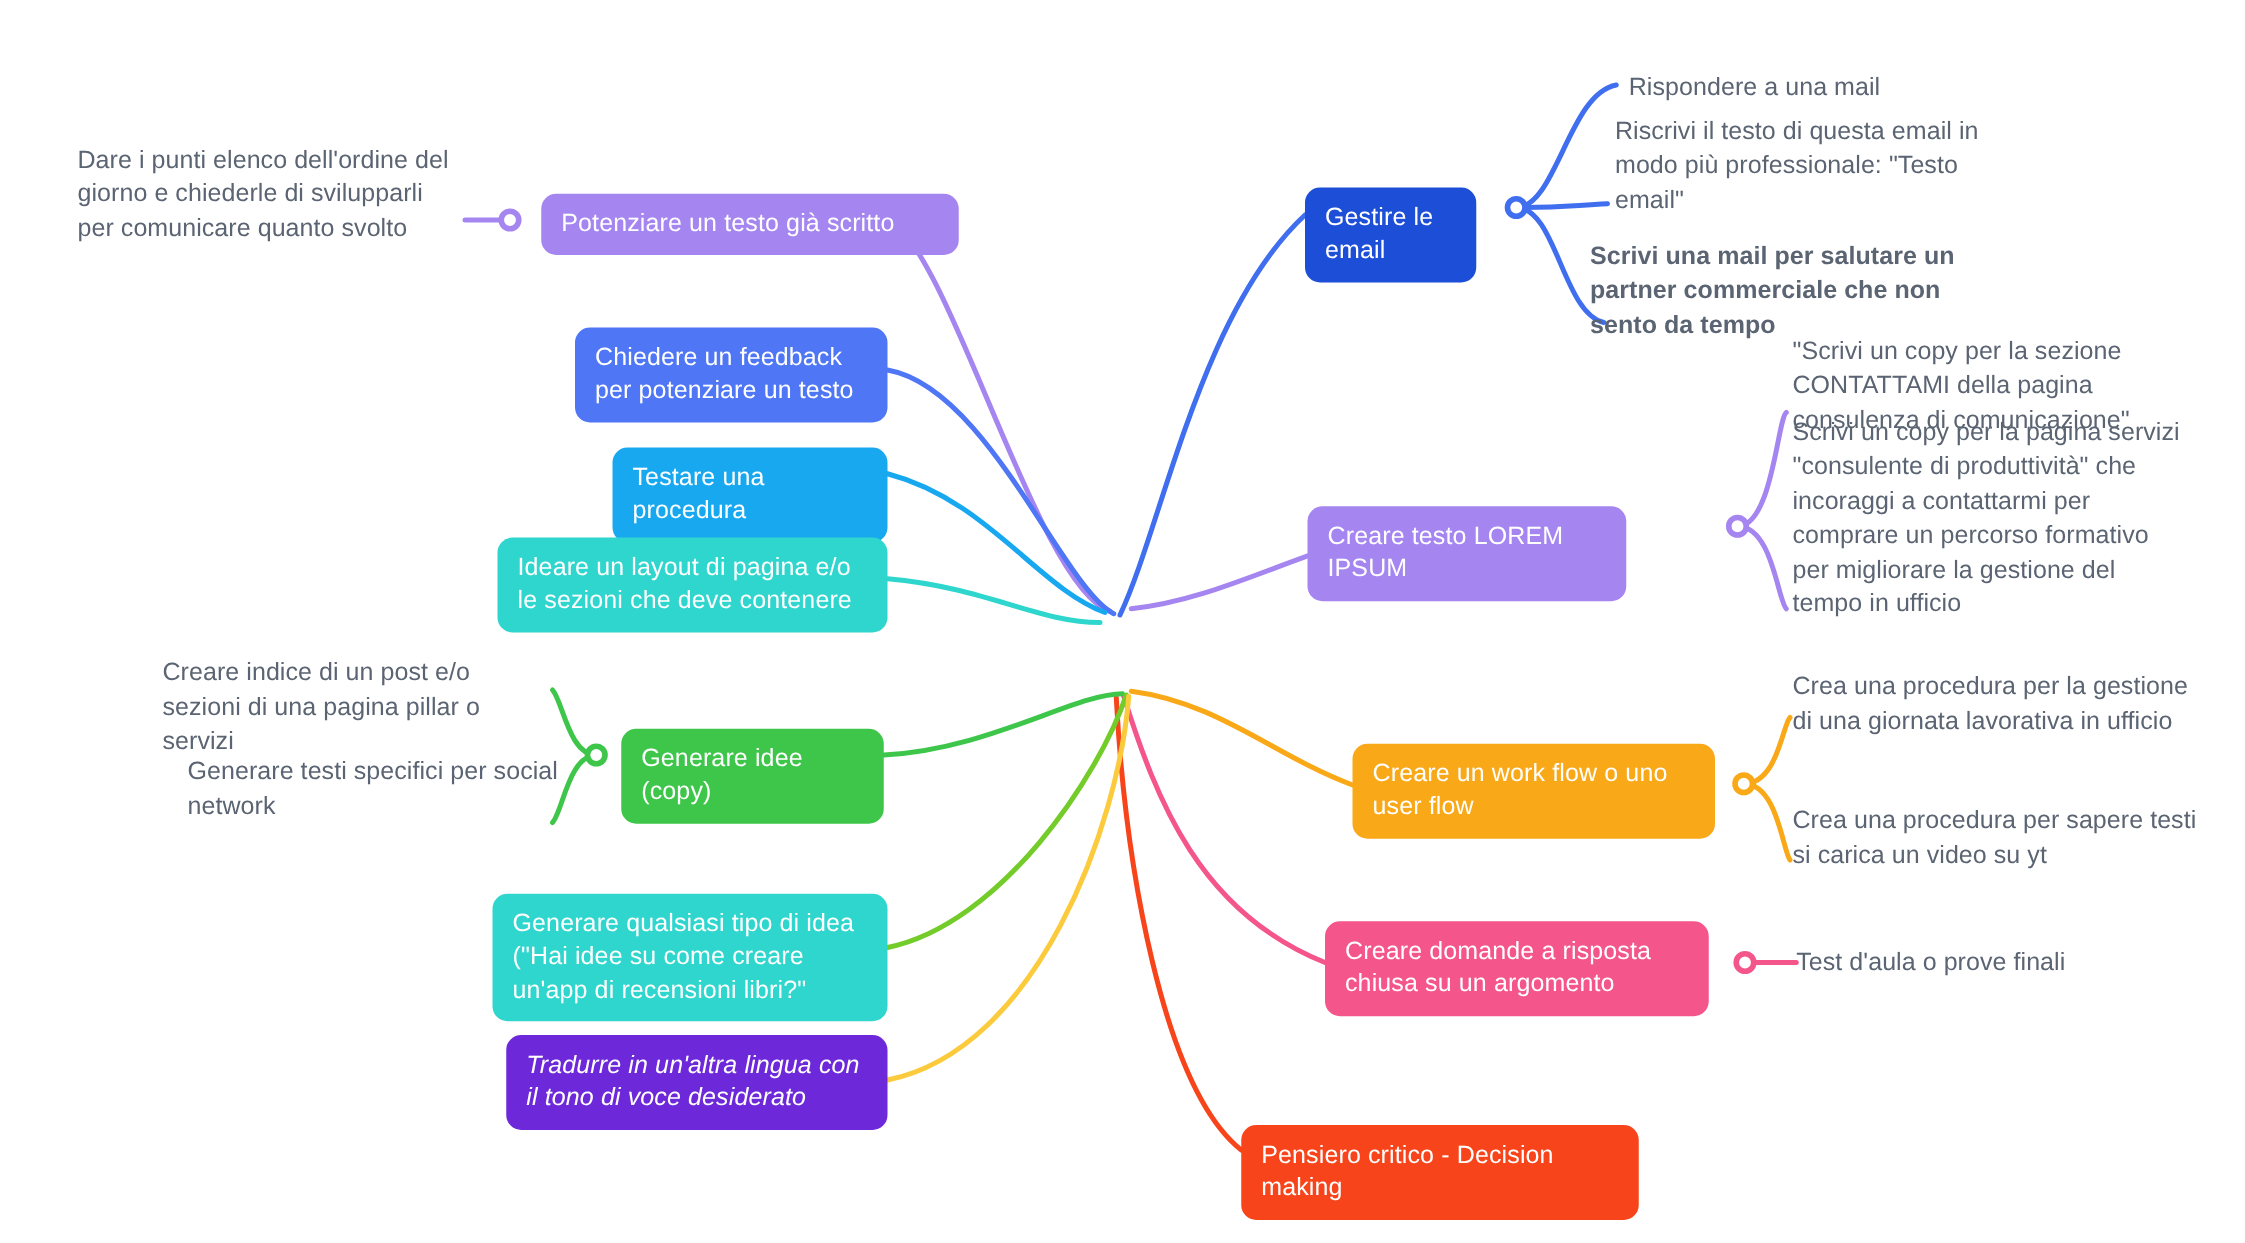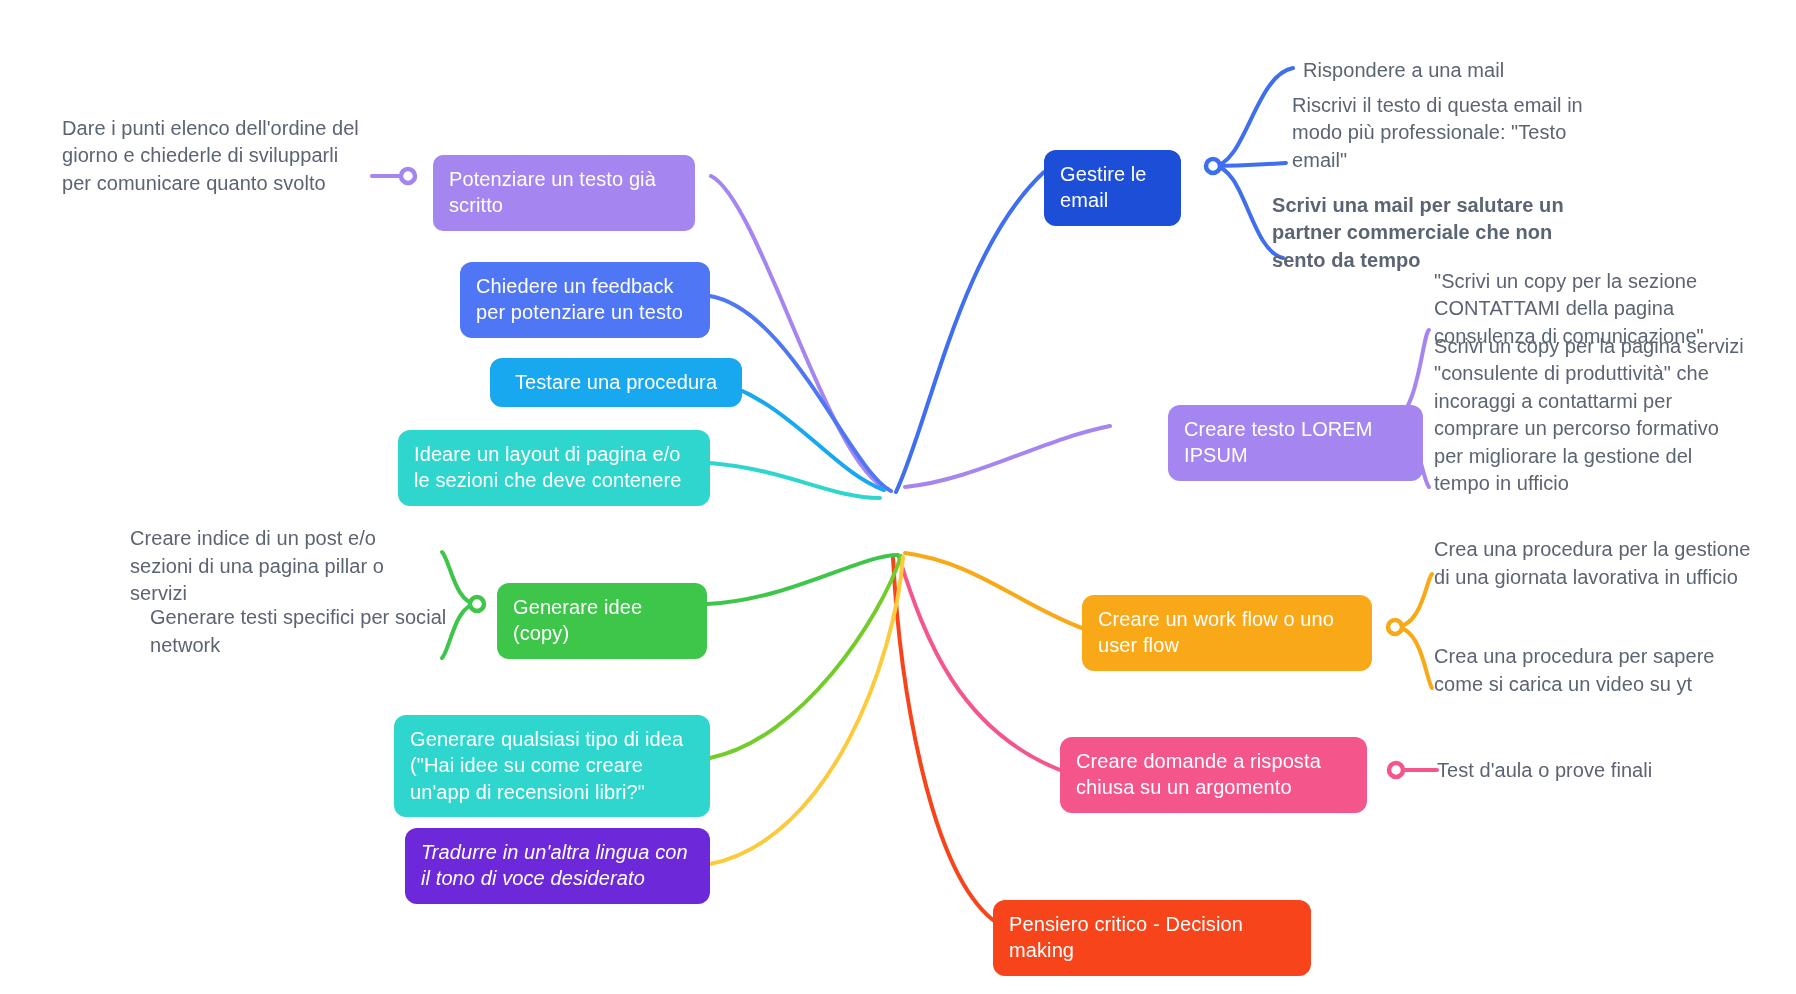--- a/index.html
+++ b/index.html
@@ -94,33 +94,33 @@
       <circle cx="1396" cy="770" r="7" fill="#ffffff" stroke="#f4558a" stroke-width="4.5"></circle>
       <circle cx="408" cy="176" r="7" fill="#ffffff" stroke="#a585ef" stroke-width="4.5"></circle>
       <circle cx="477" cy="604" r="7" fill="#ffffff" stroke="#3ec64a" stroke-width="4.5"></circle>
     </svg>
 
   <div id="nodes-layer">
       <div class="node" style="left: 1044px; top: 150px; width: 137px; min-height: 43px; background: #1d4ed8; justify-content: center;">Gestire le email</div>
       <div class="leaf right" style="left: 1303px; width: 330px; top: 56.5px;">Rispondere a una mail</div>
       <div class="leaf right" style="left: 1292px; width: 300px; top: 91.5px;">Riscrivi il testo di questa email in modo più professionale: "Testo email"</div>
       <div class="leaf right" style="left: 1272px; width: 320px; top: 191.5px; font-weight: bold;">Scrivi una mail per salutare un partner commerciale che non sento da tempo</div>
-      <div class="node" style="left: 1168px; top: 405px; width: 255px; min-height: 43px; background: rgb(165, 133, 239); justify-content: center;">Creare testo LOREM IPSUM</div>
+      <div class="node" style="left: 1046px; top: 405px; width: 255px; min-height: 43px; background: rgb(165, 133, 239); justify-content: center;">Creare testo LOREM IPSUM</div>
       <div class="leaf right" style="left: 1434px; width: 300px; top: 267.5px;">"Scrivi un copy per la sezione CONTATTAMI della pagina consulenza di comunicazione"</div>
       <div class="leaf right" style="left: 1434px; width: 310px; top: 332.5px;">Scrivi un copy per la pagina servizi "consulente di produttività" che incoraggi a contattarmi per comprare un percorso formativo per migliorare la gestione del tempo in ufficio</div>
       <div class="node" style="left: 1082px; top: 595px; width: 290px; min-height: 70px; background: rgb(249, 168, 24); justify-content: flex-start;">Creare un work flow o uno user flow</div>
       <div class="leaf right" style="left: 1434px; width: 330px; top: 536px;">Crea una procedura per la gestione di una giornata lavorativa in ufficio</div>
-      <div class="leaf right" style="left: 1434px; width: 330px; top: 643px;">Crea una procedura per sapere come si carica un video su yt</div>
+      <div class="leaf right" style="left: 1434px; width: 330px; top: 643px;">Crea una procedura per sapere testi si carica un video su yt</div>
       <div class="node" style="left: 1060px; top: 737px; width: 307px; min-height: 70px; background: rgb(244, 85, 138); justify-content: flex-start;">Creare domande a risposta chiusa su un argomento</div>
       <div class="leaf right" style="left: 1437px; width: 300px; top: 756.5px;">Test d'aula o prove finali</div>
       <div class="node" style="left: 993px; top: 900px; width: 318px; min-height: 43px; background: rgb(247, 68, 26); justify-content: center;">Pensiero critico - Decision making</div>
-      <div class="node" style="left: 433px; top: 155px; width: 262px; min-height: 43px; background: rgb(165, 133, 239); justify-content: flex-start; border-radius: 10px;">Potenziare un testo già scritto</div>
+      <div class="node" style="left: 433px; top: 155px; width: 334px; min-height: 43px; background: rgb(165, 133, 239); justify-content: flex-start;">Potenziare un testo già scritto</div>
       <div class="leaf left" style="left: 62px; width: 310px; top: 114.5px;">Dare i punti elenco dell'ordine del giorno e chiederle di svilupparli per comunicare quanto svolto</div>
       <div class="node" style="left: 460px; top: 262px; width: 250px; min-height: 70px; background: rgb(78, 118, 245); justify-content: flex-start;">Chiedere un feedback per potenziare un testo</div>
-      <div class="node" style="left: 490px; top: 358px; width: 252px; min-height: 43px; background: rgb(24, 168, 240); justify-content: center;">Testare una procedura</div>
+      <div class="node" style="left: 490px; top: 358px; width: 220px; min-height: 43px; background: rgb(24, 168, 240); justify-content: center;">Testare una procedura</div>
       <div class="node" style="left: 398px; top: 430px; width: 312px; min-height: 70px; background: rgb(47, 214, 206); justify-content: flex-start;">Ideare un layout di pagina e/o le sezioni che deve contenere</div>
       <div class="node" style="left: 497px; top: 583px; width: 210px; min-height: 43px; background: rgb(62, 198, 74); justify-content: center;">Generare idee (copy)</div>
       <div class="leaf left" style="left: 130px; width: 310px; top: 525px;">Creare indice di un post e/o sezioni di una pagina pillar o servizi</div>
       <div class="leaf left" style="left: 150px; width: 300px; top: 604px;">Generare testi specifici per social network</div>
       <div class="node" style="left: 394px; top: 715px; width: 316px; min-height: 80px; background: rgb(47, 214, 206); justify-content: flex-start;">Generare qualsiasi tipo di idea ("Hai idee su come creare un'app di recensioni libri?"</div>
       <div class="node" style="left: 405px; top: 828px; width: 305px; min-height: 70px; background: #6d28d9; justify-content: flex-start; font-style: italic;">Tradurre in un'altra lingua con il tono di voce desiderato</div>
     </div>
 
 
 </div>

